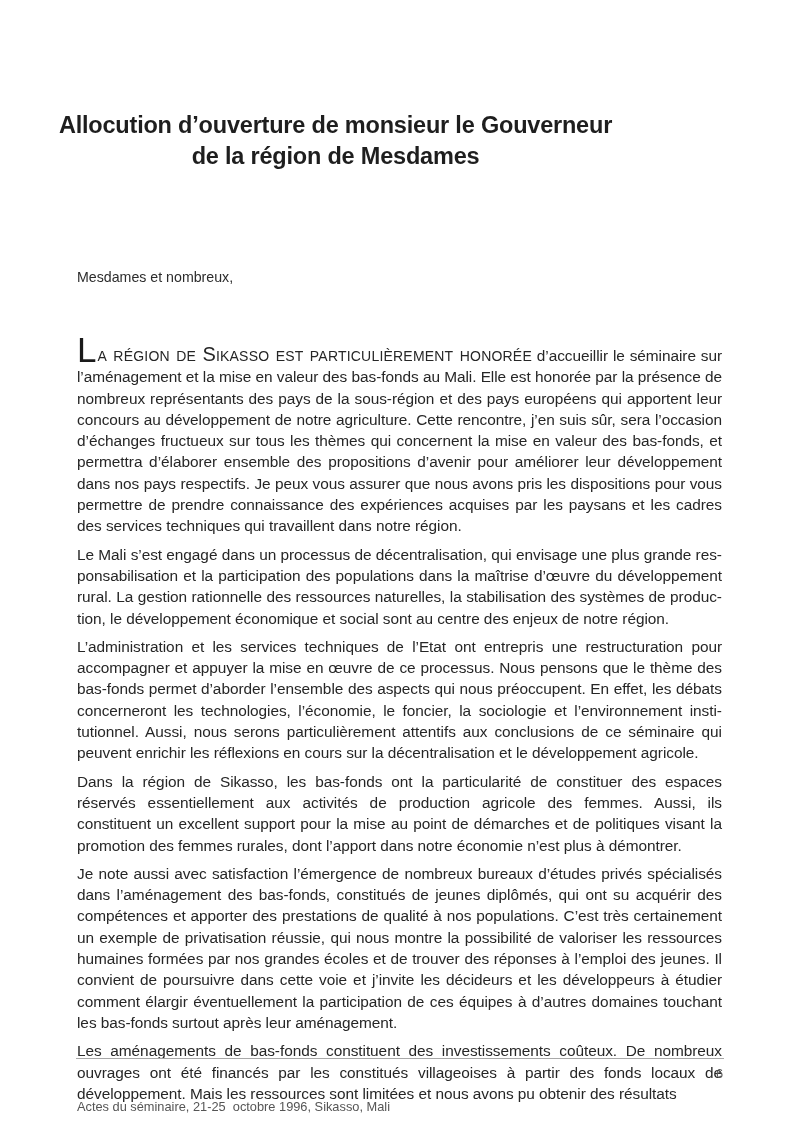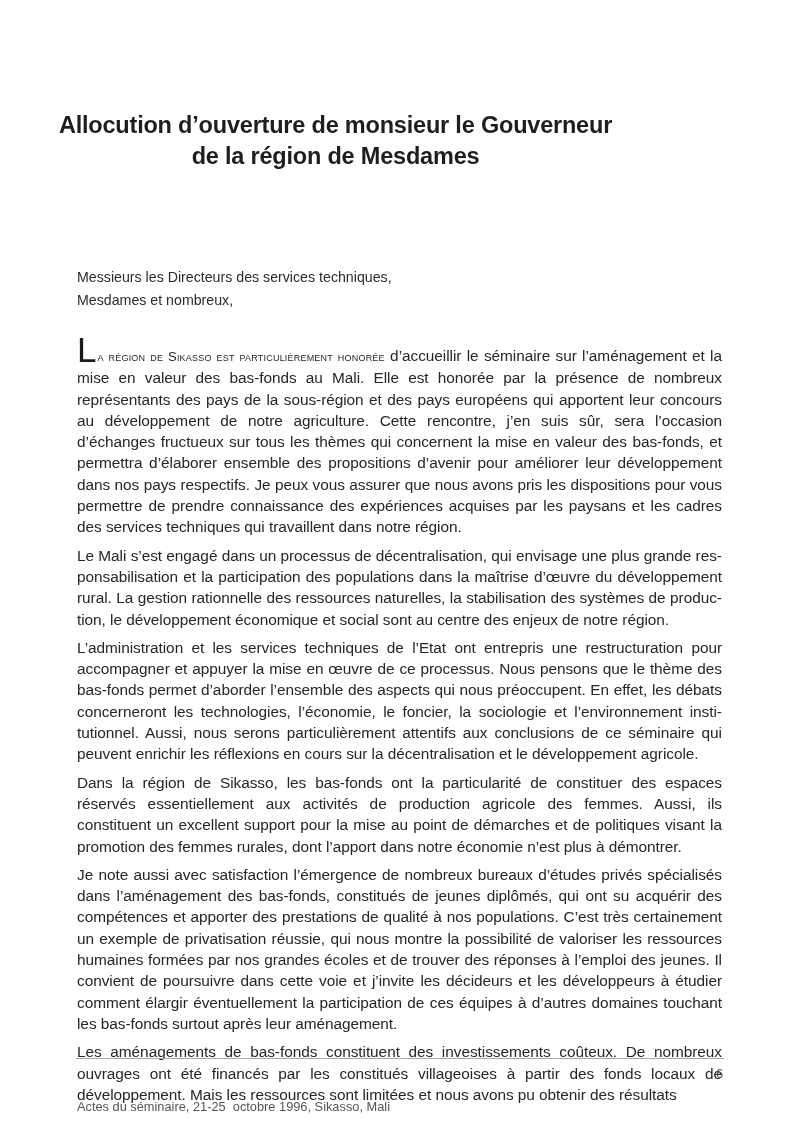--- a/index.html
+++ b/index.html
@@ -61,21 +61,21 @@
       line-height: 20px;
       font-weight: normal;
       color: #1a1a1a;
       vertical-align: -1px;
       margin-right: 1px;
       font-family: "Liberation Sans", sans-serif;
     }
     .smallcaps {
       font-variant: small-caps;
       letter-spacing: 0.2px;
-      font-size: 13px;
+      font-size: 20px;
     }
 
     .footer-rule {
       position: absolute;
       left: 76px;
       top: 1058px;
       width: 648px;
       height: 0;
       border-top: 1.5px solid #a8a8a8;
     }
@@ -100,21 +100,20 @@
   </style>
 </head>
 <body>
 
 <h1 class="page-title">
   <span>Allocution d’ouverture de monsieur le Gouverneur</span>
   <span>de la région de Mesdames</span>
 </h1>
 
 <div class="salutation">
-  <div>Messieurs les Directeurs des services techniques,</div>
   <div>Mesdames et nombreux,</div>
 </div>
 
 <div class="body-text">
   <p><span class="dropcap">L</span><span class="smallcaps">a région de Sikasso est particulièrement honorée</span><span> d’accueillir le séminaire sur l’aména­gement et la mise en valeur des bas-fonds au Mali. Elle est honorée par la présence de nombreux représentants des pays de la sous-région et des pays européens qui apportent leur concours au développement de notre agriculture. Cette rencontre, j’en suis sûr, sera l’occasion d’échanges fructueux sur tous les thèmes qui concernent la mise en valeur des bas-fonds, et permettra d’élaborer ensemble des propositions d’avenir pour améliorer leur développement dans nos pays respectifs. Je peux vous assurer que nous avons pris les dis­positions pour vous permettre de prendre connaissance des expériences acquises par les paysans et les cadres des services techniques qui travaillent dans notre région.</span></p>
   <p>Le Mali s’est engagé dans un processus de décentralisation, qui envisage une plus grande res­ponsabilisation et la participation des populations dans la maîtrise d’œuvre du développement rural. La gestion rationnelle des ressources naturelles, la stabilisation des systèmes de produc­tion, le développement économique et social sont au centre des enjeux de notre région.</p>
   <p>L’administration et les services techniques de l’Etat ont entrepris une restructuration pour accompagner et appuyer la mise en œuvre de ce processus. Nous pensons que le thème des bas-fonds permet d’aborder l’ensemble des aspects qui nous préoccupent. En effet, les débats concerneront les technologies, l’économie, le foncier, la sociologie et l’environnement insti­tutionnel. Aussi, nous serons particulièrement attentifs aux conclusions de ce séminaire qui peuvent enrichir les réflexions en cours sur la décentralisation et le développement agricole.</p>
   <p>Dans la région de Sikasso, les bas-fonds ont la particularité de constituer des espaces réservés essentiellement aux activités de production agricole des femmes. Aussi, ils constituent un excellent support pour la mise au point de démarches et de politiques visant la promotion des femmes rurales, dont l’apport dans notre économie n’est plus à démontrer.</p>
   <p>Je note aussi avec satisfaction l’émergence de nombreux bureaux d’études privés spécialisés dans l’aménagement des bas-fonds, constitués de jeunes diplômés, qui ont su acquérir des compétences et apporter des prestations de qualité à nos populations. C’est très certainement un exemple de privatisation réussie, qui nous montre la possibilité de valoriser les ressources humaines formées par nos grandes écoles et de trouver des réponses à l’emploi des jeunes. Il convient de poursuivre dans cette voie et j’invite les décideurs et les développeurs à étudier comment élargir éventuellement la participation de ces équipes à d’autres domaines tou­chant les bas-fonds surtout après leur aménagement.</p>
   <p>Les aménagements de bas-fonds constituent des investissements coûteux. De nombreux ouvrages ont été financés par les constitués villageoises à partir des fonds locaux de développement. Mais les ressources sont limitées et nous avons pu obtenir des résultats</p>

